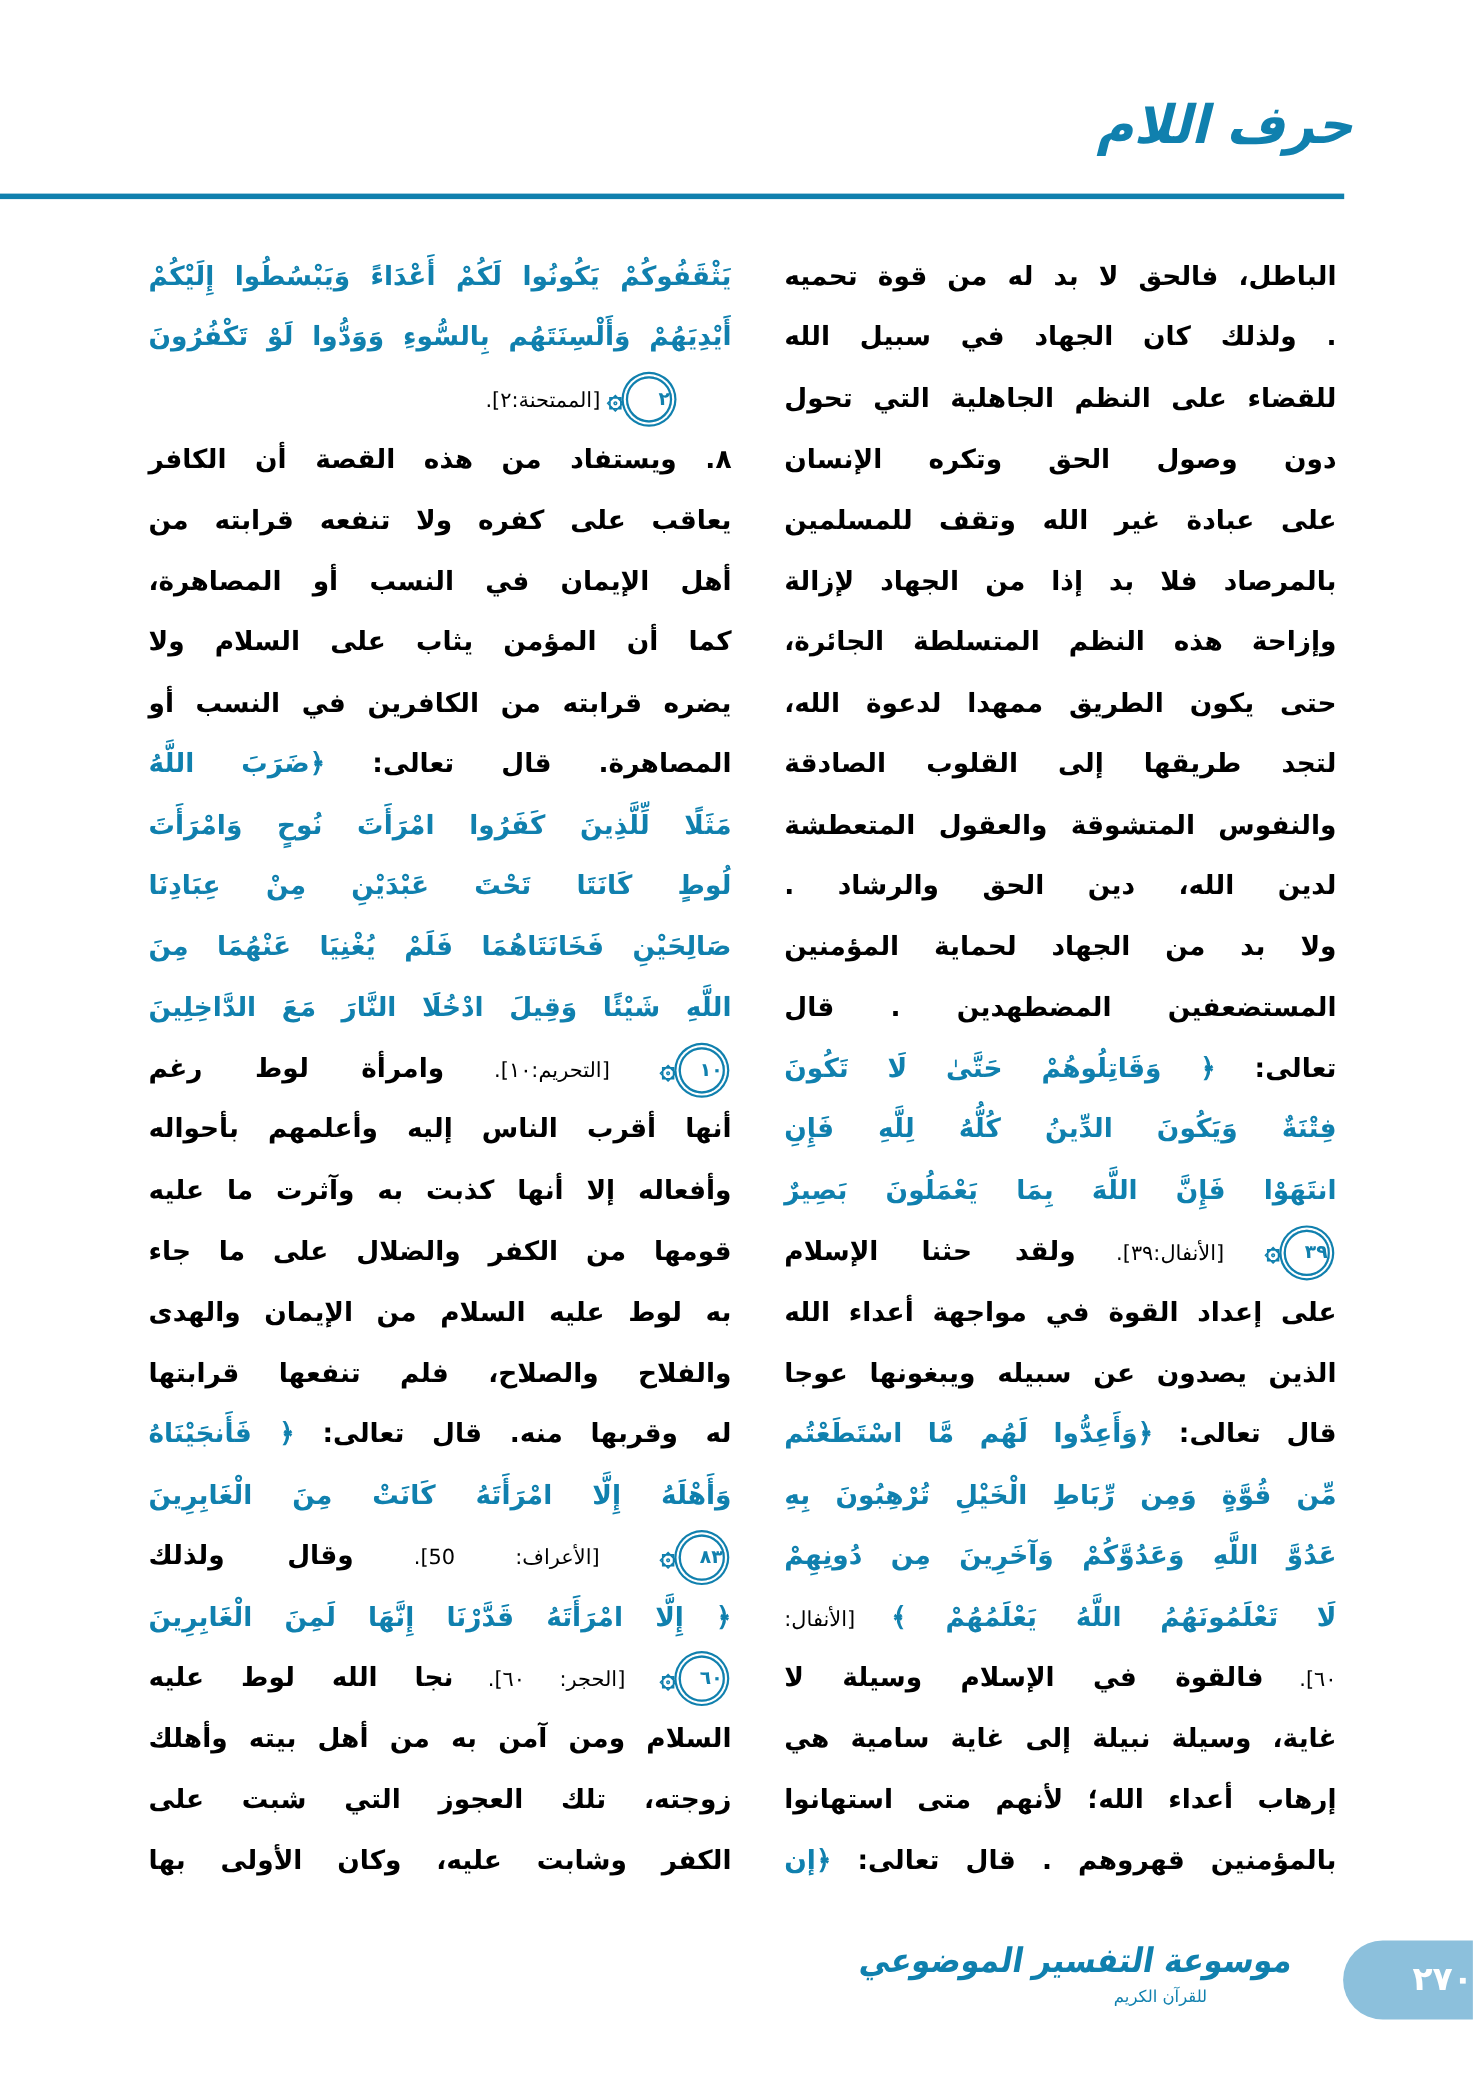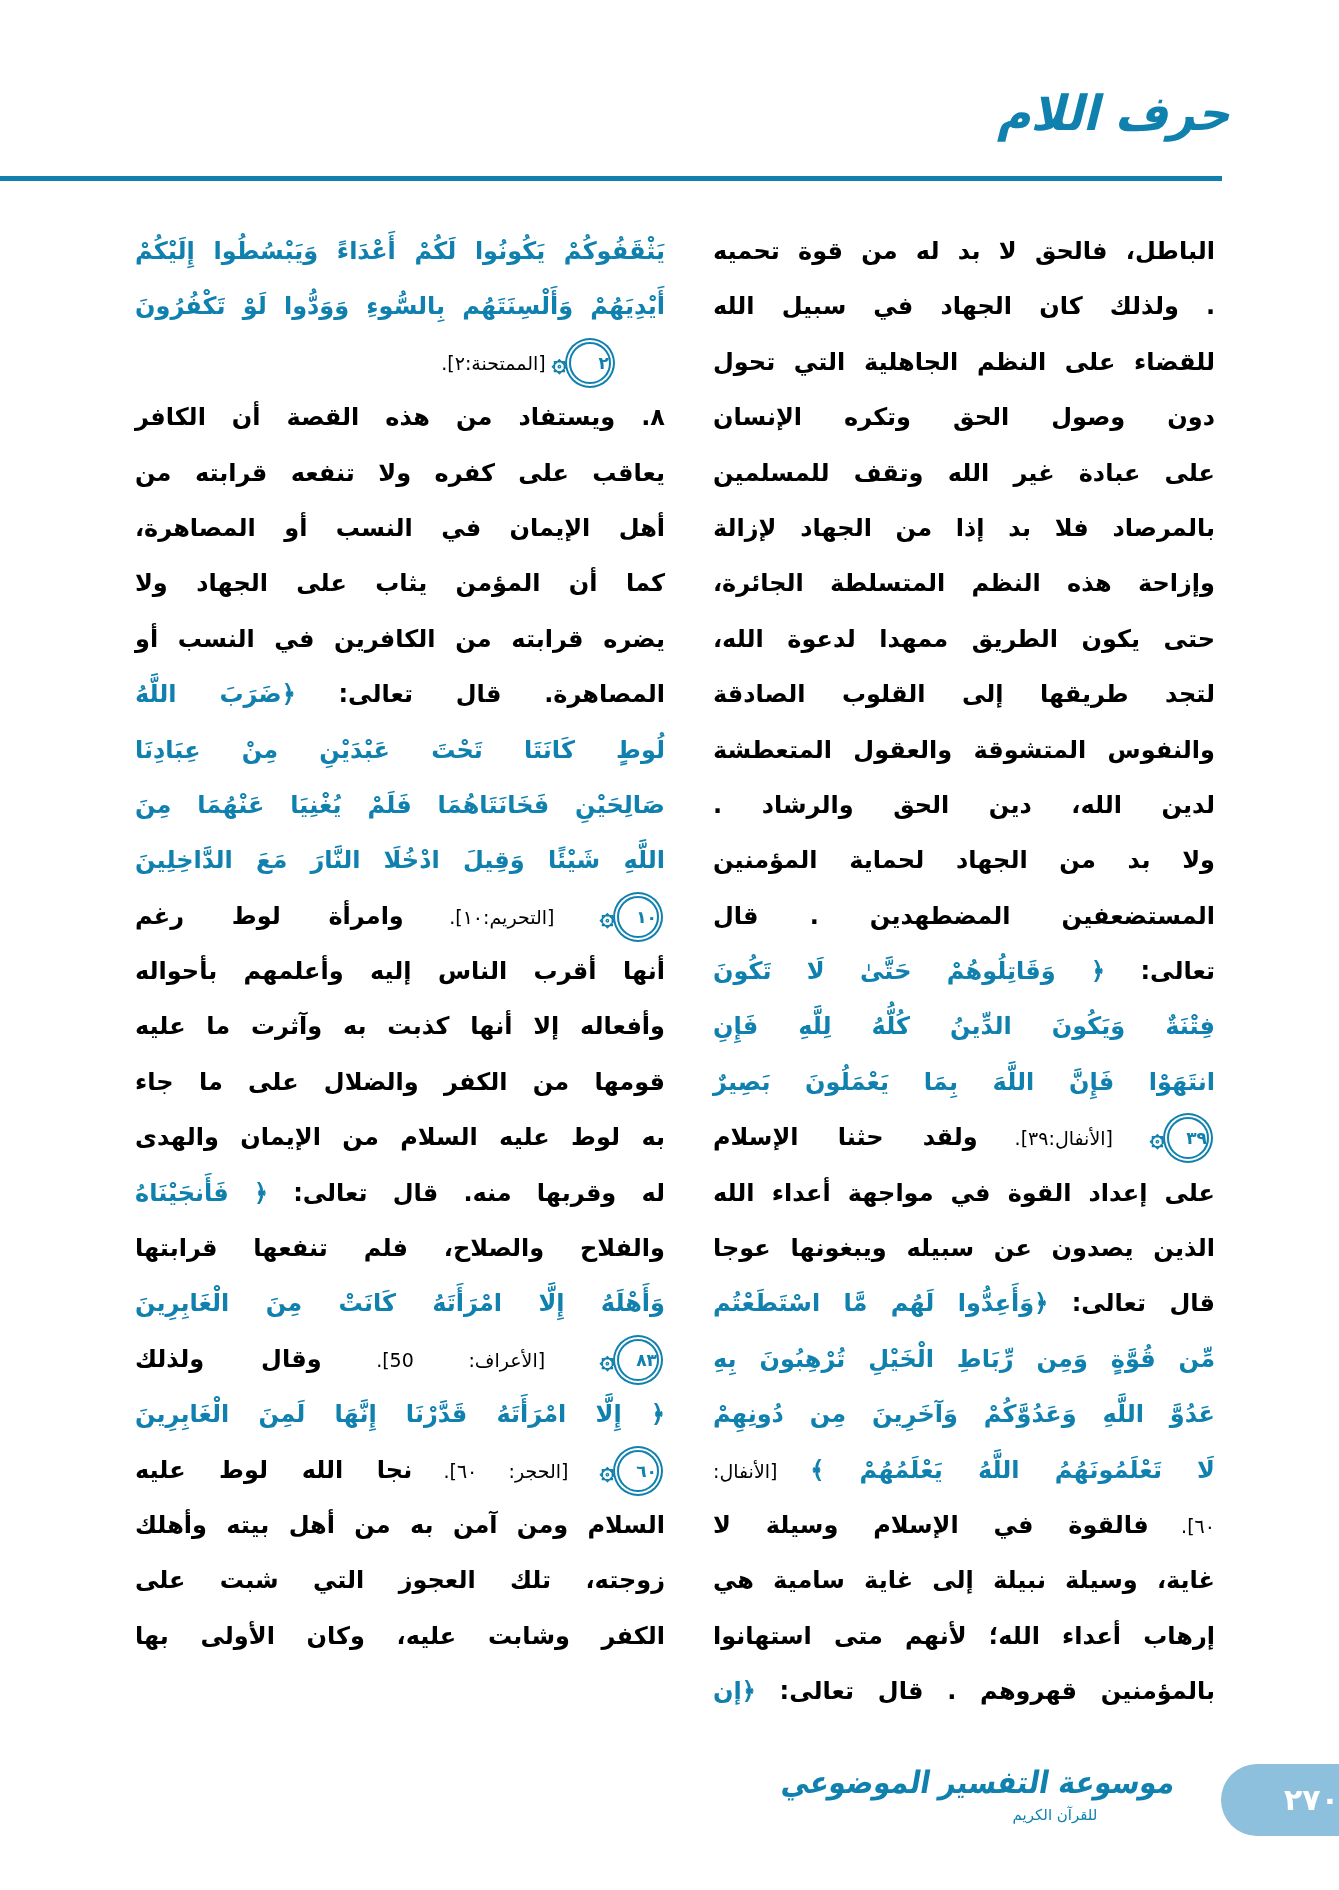--- a/index.html
+++ b/index.html
@@ -96,33 +96,34 @@
       <div class="line"><span class="t-body">بالمؤمنين قهروهم . قال تعالى: </span><span class="t-quran">﴿إن</span></div>
     </div>
 
   <div class="col col-left">
       <div class="line"><span class="t-quran">يَثْقَفُوكُمْ يَكُونُوا لَكُمْ أَعْدَاءً وَيَبْسُطُوا إِلَيْكُمْ</span></div>
       <div class="line"><span class="t-quran">أَيْدِيَهُمْ وَأَلْسِنَتَهُم بِالسُّوءِ وَوَدُّوا لَوْ تَكْفُرُونَ</span></div>
       <div class="line short"><span class="aya"><span class="aya-circle">٢</span><span class="aya-ros">۞</span></span><span class="t-ref"> [الممتحنة:٢].</span></div>
       <div class="line"><span class="t-body">٨. ويستفاد من هذه القصة أن الكافر</span></div>
       <div class="line"><span class="t-body">يعاقب على كفره ولا تنفعه قرابته من</span></div>
       <div class="line"><span class="t-body">أهل الإيمان في النسب أو المصاهرة،</span></div>
-      <div class="line"><span class="t-body">كما أن المؤمن يثاب على الجهاد ولا</span></div>
+      <div class="line"><span class="t-body">كما أن المؤمن يثاب على السلام ولا</span></div>
       <div class="line"><span class="t-body">يضره قرابته من الكافرين في النسب أو</span></div>
       <div class="line"><span class="t-body">المصاهرة. قال تعالى: </span><span class="t-quran">﴿ضَرَبَ اللَّهُ</span></div>
+      <div class="line"><span class="t-quran">مَثَلًا لِّلَّذِينَ كَفَرُوا امْرَأَتَ نُوحٍ وَامْرَأَتَ</span></div>
       <div class="line"><span class="t-quran">لُوطٍ كَانَتَا تَحْتَ عَبْدَيْنِ مِنْ عِبَادِنَا</span></div>
       <div class="line"><span class="t-quran">صَالِحَيْنِ فَخَانَتَاهُمَا فَلَمْ يُغْنِيَا عَنْهُمَا مِنَ</span></div>
       <div class="line"><span class="t-quran">اللَّهِ شَيْئًا وَقِيلَ ادْخُلَا النَّارَ مَعَ الدَّاخِلِينَ</span></div>
       <div class="line"><span class="aya"><span class="aya-circle">١٠</span><span class="aya-ros">۞</span></span><span class="t-ref"> [التحريم:١٠]. </span><span class="t-body">وامرأة لوط رغم</span></div>
       <div class="line"><span class="t-body">أنها أقرب الناس إليه وأعلمهم بأحواله</span></div>
       <div class="line"><span class="t-body">وأفعاله إلا أنها كذبت به وآثرت ما عليه</span></div>
       <div class="line"><span class="t-body">قومها من الكفر والضلال على ما جاء</span></div>
       <div class="line"><span class="t-body">به لوط عليه السلام من الإيمان والهدى</span></div>
+      <div class="line"><span class="t-body">والفلاح والصلاح، فلم تنفعها قرابتها</span></div>
       <div class="line"><span class="t-body">له وقربها منه. قال تعالى: </span><span class="t-quran">﴿ فَأَنجَيْنَاهُ</span></div>
-      <div class="line"><span class="t-body">والفلاح والصلاح، فلم تنفعها قرابتها</span></div>
       <div class="line"><span class="t-quran">وَأَهْلَهُ إِلَّا امْرَأَتَهُ كَانَتْ مِنَ الْغَابِرِينَ</span></div>
       <div class="line"><span class="aya"><span class="aya-circle">٨٣</span><span class="aya-ros">۞</span></span><span class="t-ref"> [الأعراف: 50]. </span><span class="t-body">وقال ولذلك</span></div>
       <div class="line"><span class="t-quran">﴿ إِلَّا امْرَأَتَهُ قَدَّرْنَا إِنَّهَا لَمِنَ الْغَابِرِينَ</span></div>
       <div class="line"><span class="aya"><span class="aya-circle">٦٠</span><span class="aya-ros">۞</span></span><span class="t-ref"> [الحجر: ٦٠]. </span><span class="t-body">نجا الله لوط عليه</span></div>
       <div class="line"><span class="t-body">السلام ومن آمن به من أهل بيته وأهلك</span></div>
       <div class="line"><span class="t-body">زوجته، تلك العجوز التي شبت على</span></div>
       <div class="line"><span class="t-body">الكفر وشابت عليه، وكان الأولى بها</span></div>
     </div>
 
   <div class="publisher-logo">

